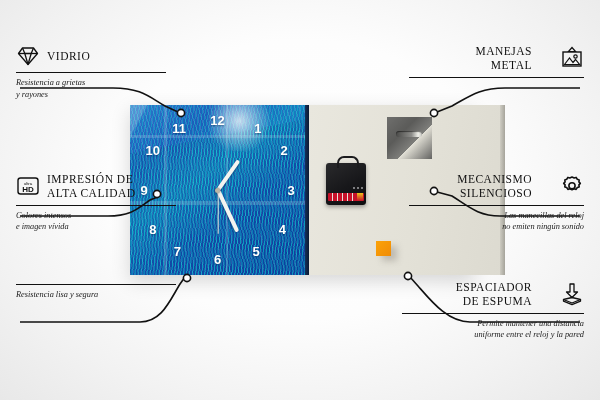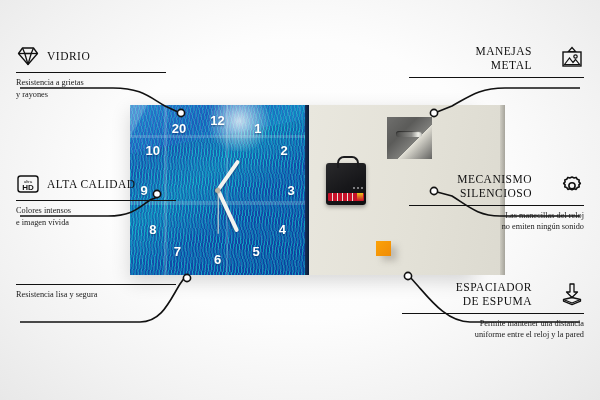--- a/index.html
+++ b/index.html
@@ -112,21 +112,21 @@
 
   
   .callout{position:absolute;}
   .callout .ttl{
     font-family:"Liberation Serif",serif;font-weight:400;font-size:11.5px;
     letter-spacing:.5px;color:#111;line-height:1.25;white-space:nowrap;
   }
   .callout .rule{height:1.4px;background:#111;margin:4px 0 4px 0;}
   .callout .sub{
     font-family:"Liberation Serif",serif;font-size:8.3px;color:#1a1a1a;
-    line-height:1.35;white-space:pre-line;
+    line-height:1.35;white-space:pre-line;font-style:italic;
   }
   .callout .head{display:flex;align-items:center;gap:7px;}
   .left .head{justify-content:flex-start;}
   .right{text-align:right;}
   .right .head{justify-content:flex-end;gap:28px;}
   .ico{width:24px;height:24px;flex:0 0 24px;display:block;}
 
   
   #lines{position:absolute;left:0;top:0;width:600px;height:400px;pointer-events:none;}
 </style>
@@ -150,21 +150,21 @@
         <div class="num" style="left:73%;top:23px">1</div>
         <div class="num" style="left:88%;top:45px">2</div>
         <div class="num" style="left:92%;top:85px">3</div>
         <div class="num" style="left:87%;top:124px">4</div>
         <div class="num" style="left:72%;top:146px">5</div>
         <div class="num" style="left:50%;top:154px">6</div>
         <div class="num" style="left:27%;top:146px">7</div>
         <div class="num" style="left:13%;top:124px">8</div>
         <div class="num" style="left:8%;top:85px">9</div>
         <div class="num" style="left:13%;top:45px">10</div>
-        <div class="num" style="left:28%;top:23px">20</div>
+        <div class="num" style="left:28%;top:23px">11</div>
 
         <div class="hand hand-h" style="transform:rotate(305deg)"></div>
         <div class="hand hand-m" style="transform:rotate(65deg)"></div>
         <div class="hand hand-s" style="transform:rotate(90deg)"></div>
         <div class="pivot"></div>
       </div>
     </div>
 
     <div class="panel-edge"></div>
 
@@ -222,20 +222,21 @@
   </div>
 
   <div class="callout left" style="left:16px;top:172px;width:160px">
     <div class="head">
       <svg class="ico" viewBox="0 0 24 24">
         <rect x="2" y="4" width="20" height="16" rx="2.5" fill="none" stroke="#111" stroke-width="1.4"></rect>
         <text x="12" y="11" font-family="Liberation Sans, sans-serif" font-size="4.4" text-anchor="middle" fill="#111">ultra</text>
         <text x="12" y="18" font-family="Liberation Sans, sans-serif" font-size="8" font-weight="bold" text-anchor="middle" fill="#111">HD</text>
       </svg>
       <div>
+        <div class="ttl">IMPRESIÓN DE</div>
         <div class="ttl">ALTA CALIDAD</div>
       </div>
     </div>
     <div class="rule"></div>
     <div class="sub">Colores intensos
 e imagen vívida</div>
   </div>
 
   <div class="callout left" style="left:16px;top:280px;width:160px">
     <div class="rule"></div>

